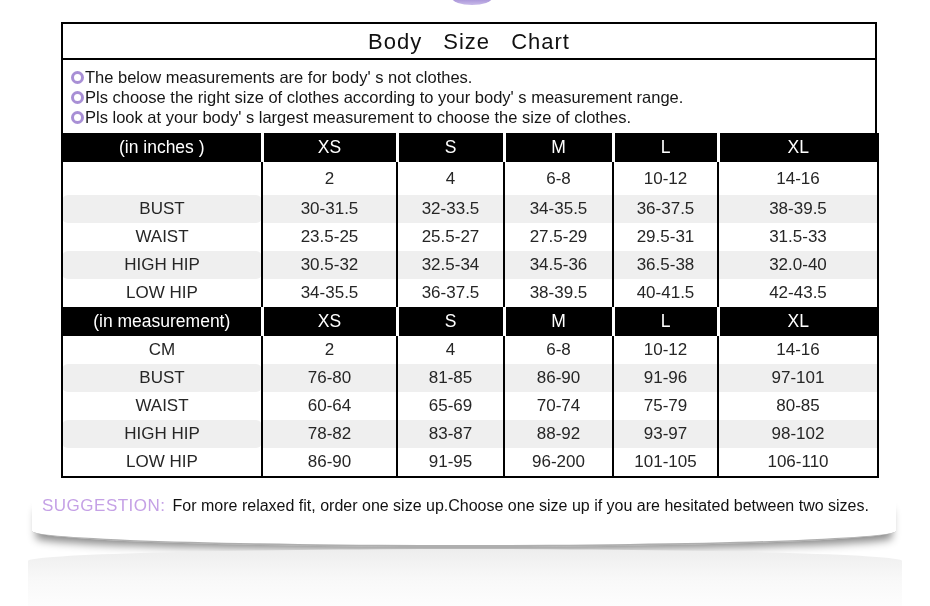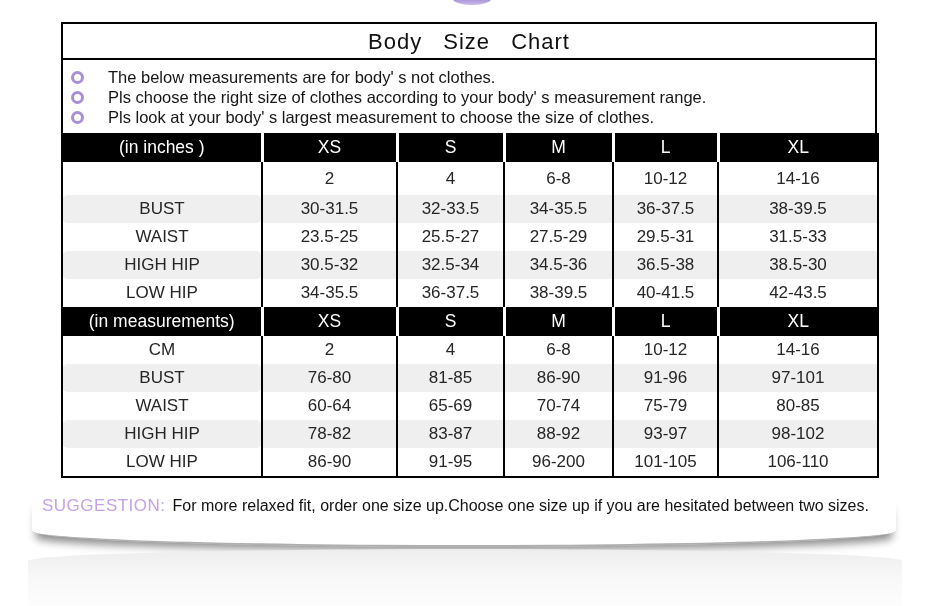--- a/index.html
+++ b/index.html
@@ -12,21 +12,21 @@
     position:absolute;left:452px;top:-9px;width:40px;height:14px;border-radius:50%;
     background:linear-gradient(to bottom,#7a5cc0,#c9bbe9);
   }
   
   .info-box{position:absolute;left:61px;top:22px;width:812px;border:2px solid #000;background:#fff;}
   .title{
     height:34px;line-height:35px;text-align:center;font-size:22px;color:#111;
     letter-spacing:1px;word-spacing:14px;border-bottom:2px solid #000;
   }
   .bullets{padding:7px 8px 9px 8px;}
-  .bullet-line{display:flex;align-items:center;gap:24px;height:20px;font-size:16.5px;color:#161616;}
+  .bullet-line{display:flex;align-items:center;gap:1px;height:20px;font-size:16.5px;color:#161616;}
   .bullet-dot{width:7px;height:7px;border:3px solid #a88fd5;border-radius:50%;flex:0 0 auto;background:#fff;}
   
   .size-table{
     position:absolute;left:61px;top:133px;width:816px;
     border-collapse:collapse;table-layout:fixed;
     border:2px solid #000;border-top:none;
   }
   .size-table th,.size-table td{
     padding:0;margin:0;text-align:center;font-weight:normal;
     overflow:hidden;white-space:nowrap;vertical-align:middle;
@@ -120,32 +120,32 @@
       <td>27.5-29</td>
       <td>29.5-31</td>
       <td>31.5-33</td>
     </tr>
     <tr class="bd rg">
       <td>HIGH HIP</td>
       <td>30.5-32</td>
       <td>32.5-34</td>
       <td>34.5-36</td>
       <td>36.5-38</td>
-      <td>38.5-30</td>
+      <td>32.0-40</td>
     </tr>
     <tr class="bd">
       <td>LOW HIP</td>
       <td>34-35.5</td>
       <td>36-37.5</td>
       <td>38-39.5</td>
       <td>40-41.5</td>
       <td>42-43.5</td>
     </tr>
     <tr class="hdr">
-      <th>(in measurements)</th>
+      <th>(in measurement)</th>
       <th>XS</th>
       <th>S</th>
       <th>M</th>
       <th>L</th>
       <th>XL</th>
     </tr>
     <tr class="bd">
       <td>CM</td>
       <td>2</td>
       <td>4</td>

